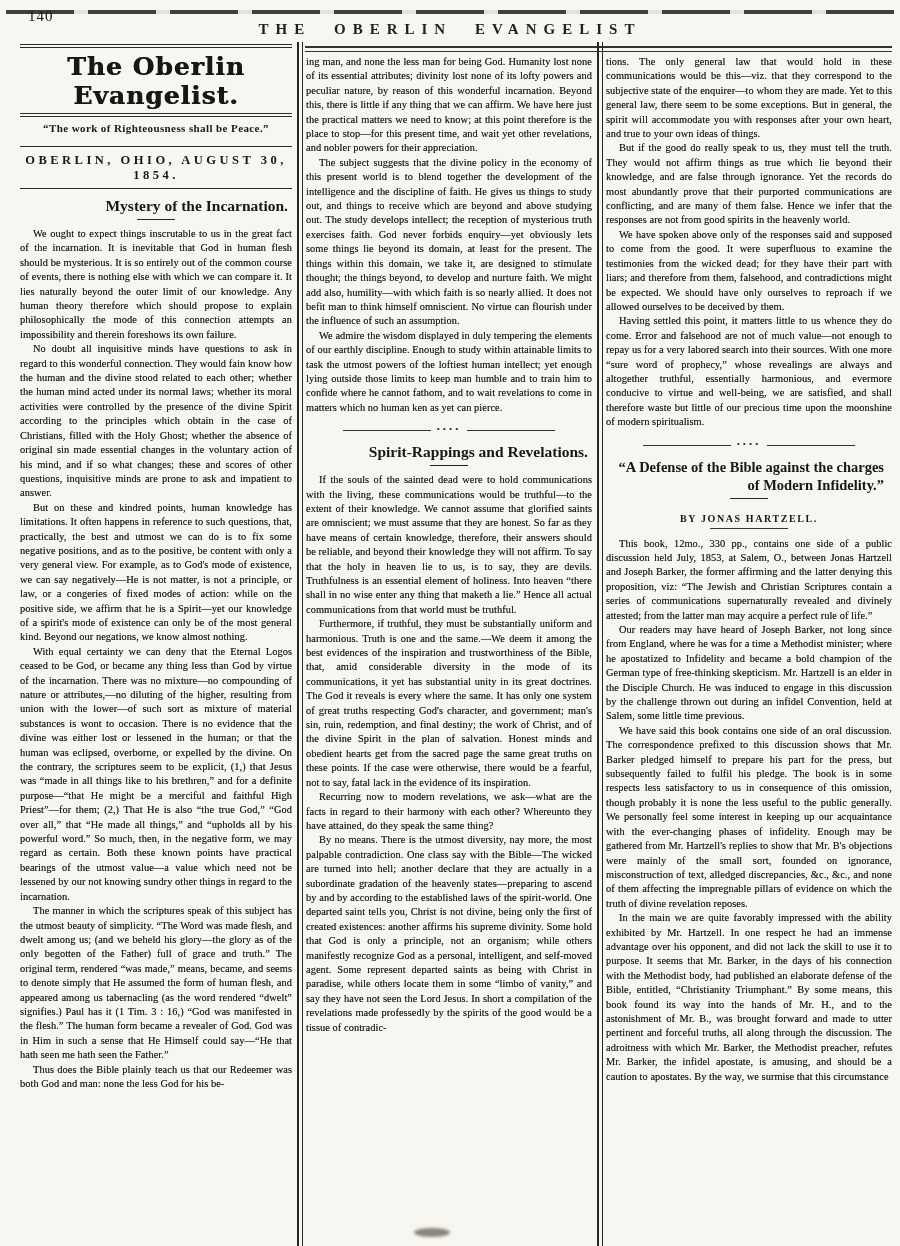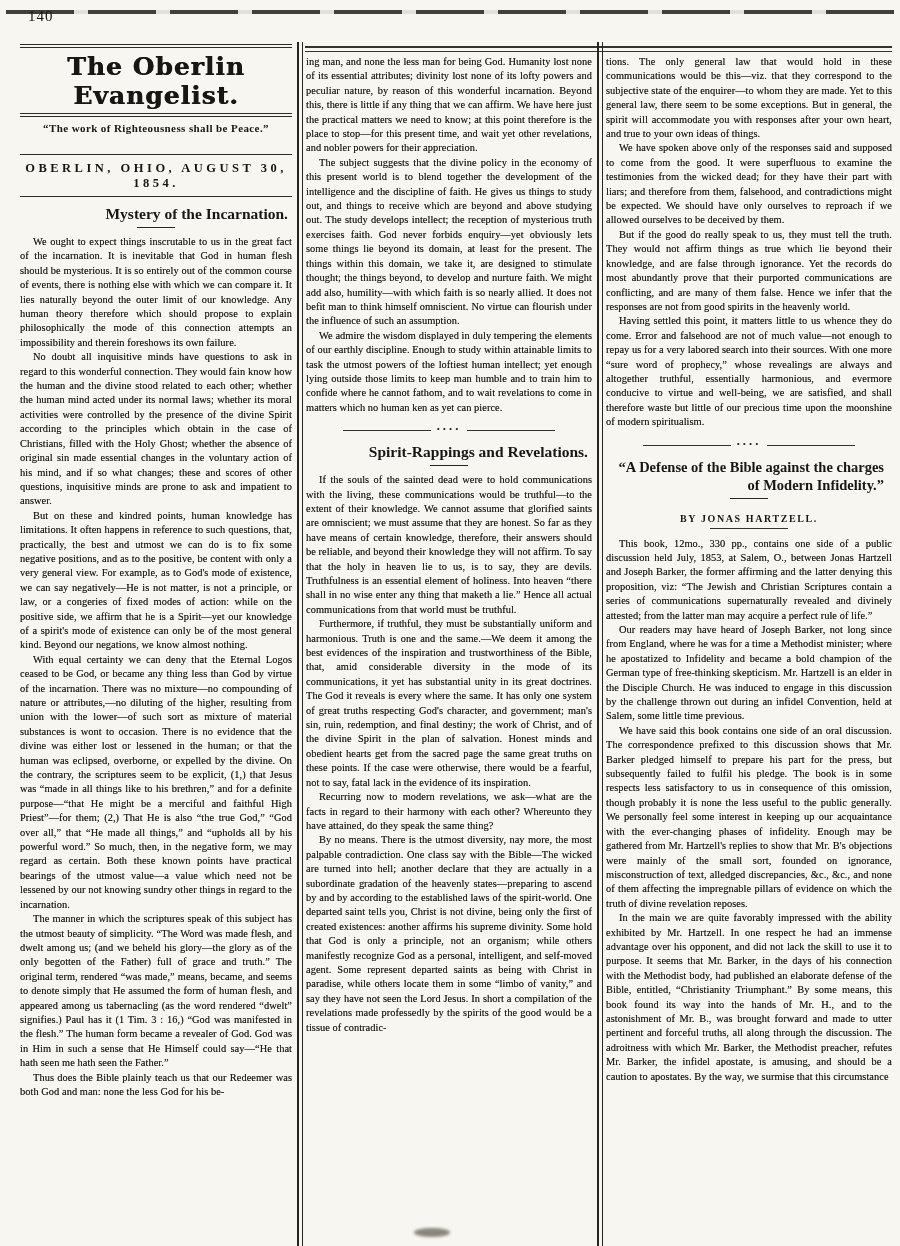--- a/index.html
+++ b/index.html
@@ -35,21 +35,21 @@
   .col.continued { padding-top:13px; }
 
   
   .mh-rule { border-top:1.5px solid #2c2b25; margin:2px 0; }
   .mh-rule.double { height:2px; border-bottom:1px solid #2c2b25; }
   .mh-title {
     font-family:"DejaVu Serif", serif; font-size:25px; font-weight:bold;
     text-align:center; letter-spacing:1px; margin:4px 0 3px;
     text-shadow:0.6px 0 0 #181714;
   }
-  .mh-motto { font-size:11px; font-weight:bold; text-align:center; margin:5px 0 20px; letter-spacing:.4px; }
+  .mh-motto { font-size:11px; font-weight:bold; text-align:center; margin:5px 0 12px; letter-spacing:.4px; }
   .mh-dateline { font-size:12.5px; font-weight:bold; text-align:center; letter-spacing:3.5px; margin:6px 0 5px; }
 
   
   .art-title { font-size:15.5px; font-weight:bold; text-align:right; margin:8px 4px 0; line-height:18px; }
   .art-title.two-line { font-size:14.5px; margin-left:3px; margin-right:8px; }
   .title-rule { width:38px; border-top:1.3px solid #26251f; margin:4px auto 7px; }
   .byline { font-size:10px; font-weight:bold; text-align:center; letter-spacing:1.6px; margin:14px 0 0; }
   .byline-rule { width:78px; border-top:1px solid #33322c; margin:4px auto 8px; }
 
   
@@ -69,20 +69,21 @@
     position:absolute; left:414px; top:1228px; width:36px; height:9px;
     background:#6e6a60; border-radius:50%; filter:blur(1.4px); opacity:.8;
   }
 </style>
 </head>
 <body>
 
 <div class="page">
   <div class="top-rule"></div>
   <div class="page-num">140</div>
+  <div class="running-head">THE OBERLIN EVANGELIST</div>
   <div class="head-rule"></div>
 
   <div class="cols">
 
     <div class="col">
       <div class="masthead">
         <div class="mh-rule double"></div>
         <div class="mh-title">The Oberlin Evangelist.</div>
         <div class="mh-rule double"></div>
         <div class="mh-motto">“The work of Righteousness shall be Peace.”</div>
@@ -123,22 +124,22 @@
           <p>Recurring now to modern revelations, we ask—what are the facts in regard to their harmony with each other?  Whereunto they have attained, do they speak the same thing?</p>
           <p>By no means.  There is the utmost diversity, nay more, the most palpable contradiction.  One class say with the Bible—The wicked are turned into hell; another declare that they are actually in a subordinate gradation of the heavenly states—preparing to ascend by and by according to the established laws of the spirit-world.  One departed saint tells you, Christ is not divine, being only the first of created existences: another affirms his supreme divinity.  Some hold that God is only a principle, not an organism; while others manifestly recognize God as a personal, intelligent, and self-moved agent.  Some represent departed saints as being with Christ in paradise, while others locate them in some “limbo of vanity,” and say they have not seen the Lord Jesus.  In short a compilation of the revelations made professedly by the spirits of the good would be a tissue of contradic-</p>
         </div>
     </div>
 
     <div class="divider"></div>
 
     <div class="col continued">
       <div class="body-text cont">
           <p>tions.  The only general law that would hold in these communications would be this—viz. that they correspond to the subjective state of the enquirer—to whom they are made.  Yet to this general law, there seem to be some exceptions.  But in general, the spirit will accommodate you with responses after your own heart, and true to your own ideas of things.</p>
+          <p>But if the good do really speak to us, they must tell the truth.  They would not affirm things as true which lie beyond their knowledge, and are false through ignorance.  Yet the records do most abundantly prove that their purported communications are conflicting, and are many of them false.  Hence we infer that the responses are not from good spirits in the heavenly world.</p>
           <p>We have spoken above only of the responses said and supposed to come from the good.  It were superfluous to examine the testimonies from the wicked dead; for they have their part with liars; and therefore from them, falsehood, and contradictions might be expected.  We should have only ourselves to reproach if we allowed ourselves to be deceived by them.</p>
-          <p>But if the good do really speak to us, they must tell the truth.  They would not affirm things as true which lie beyond their knowledge, and are false through ignorance.  Yet the records do most abundantly prove that their purported communications are conflicting, and are many of them false.  Hence we infer that the responses are not from good spirits in the heavenly world.</p>
           <p>Having settled this point, it matters little to us whence they do come.  Error and falsehood are not of much value—not enough to repay us for a very labored search into their sources.  With one more “sure word of prophecy,” whose revealings are always and altogether truthful, essentially harmonious, and evermore conducive to virtue and well-being, we are satisfied, and shall therefore waste but little of our precious time upon the moonshine of modern spiritualism.</p>
         </div>
       <div class="orn">
         <span class="line"></span>
         <span class="dots">••••</span>
         <span class="line"></span>
       </div>
       <h2 class="art-title two-line">“A Defense of the Bible against the charges of Modern Infidelity.”</h2>
       <div class="title-rule"></div>
       <div class="byline">BY JONAS HARTZELL.</div>

